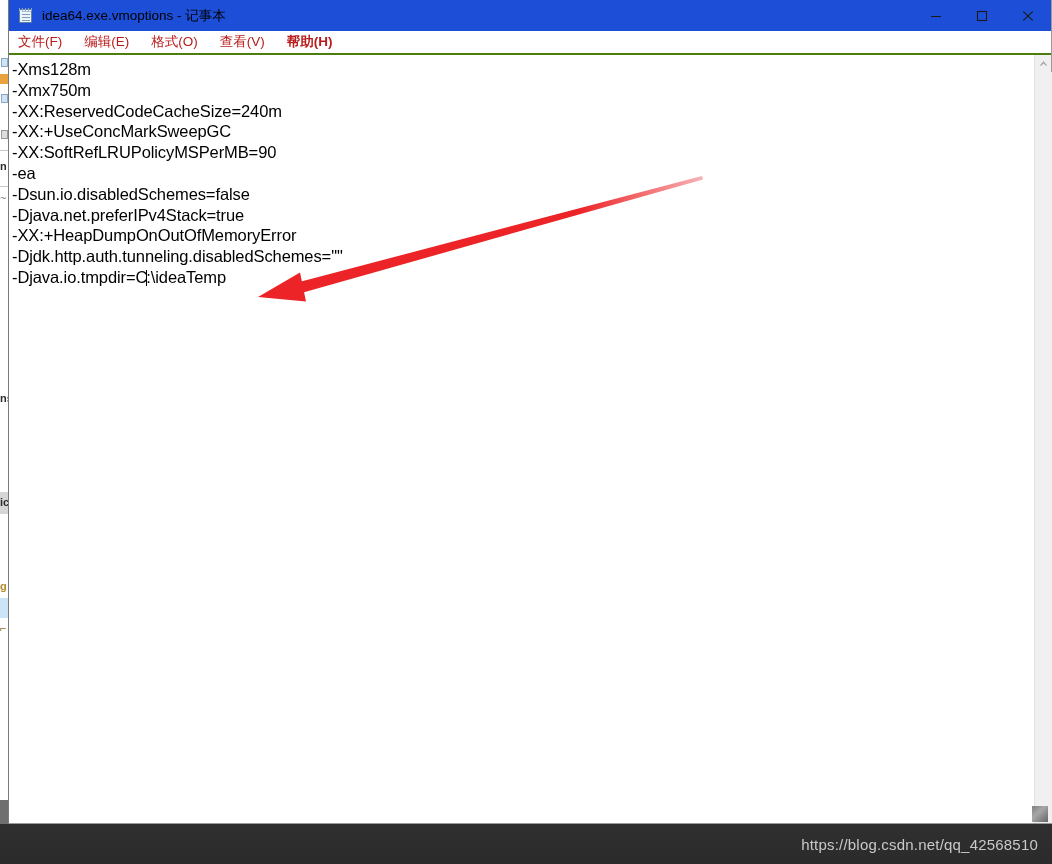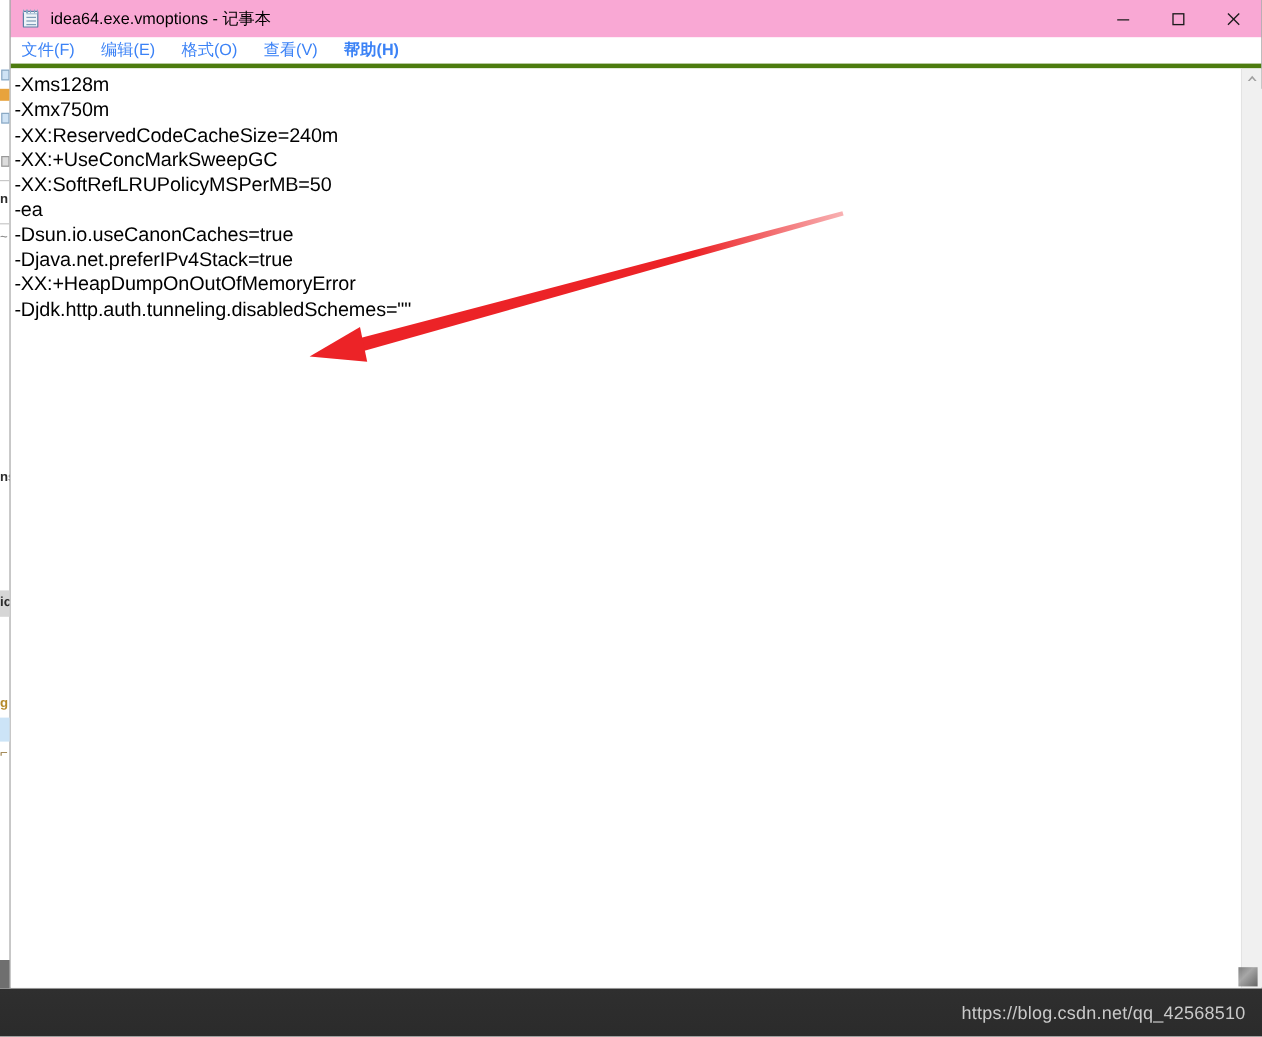--- a/index.html
+++ b/index.html
@@ -88,21 +88,21 @@
     border-left: none;
     border-top: none;
     display: flex;
     flex-direction: column;
   }
 
   
   #titlebar {
     height: 31px;
     min-height: 31px;
-    background: #f9a8d4;
+    background: #1d4ed8;
     display: flex;
     align-items: center;
     position: relative;
   }
   #titlebar-left {
     display: flex;
     align-items: center;
     padding-left: 9px;
     gap: 8px;
   }
@@ -167,33 +167,33 @@
     min-height: 22px;
     background: #ffffff;
     display: flex;
     align-items: center;
     padding-left: 9px;
     gap: 0px;
     border-bottom: none;
   }
   .menu-item {
     font-size: 13.5px;
-    color: #3b82f6;
+    color: #b91c1c;
     padding: 1px 10px 1px 0px;
     margin-right: 12px;
     white-space: nowrap;
     cursor: default;
   }
   .menu-item:last-child { margin-right: 0; font-weight: bold; }
 
   
   #edit-wrap {
     flex: 1;
     display: flex;
-    border-top: 4px solid #4d7c0f;
+    border-top: 2px solid #4d7c0f;
     background: #ffffff;
     position: relative;
     min-height: 0;
     justify-content: flex-end;
   }
 
   #textarea {
     flex: 1;
     position: relative;
     background: #ffffff;
@@ -334,26 +334,27 @@
       <div class="menu-item">查看(V)</div>
       <div class="menu-item">帮助(H)</div>
     </div>
 
     <div id="edit-wrap">
       <div id="textarea">
         <div class="code-line">-Xms128m</div>
         <div class="code-line">-Xmx750m</div>
         <div class="code-line">-XX:ReservedCodeCacheSize=240m</div>
         <div class="code-line">-XX:+UseConcMarkSweepGC</div>
-        <div class="code-line">-XX:SoftRefLRUPolicyMSPerMB=50</div>
+        <div class="code-line">-XX:SoftRefLRUPolicyMSPerMB=90</div>
         <div class="code-line">-ea</div>
-        <div class="code-line">-Dsun.io.useCanonCaches=true</div>
+        <div class="code-line">-Dsun.io.disabledSchemes=false</div>
         <div class="code-line">-Djava.net.preferIPv4Stack=true</div>
         <div class="code-line">-XX:+HeapDumpOnOutOfMemoryError</div>
         <div class="code-line">-Djdk.http.auth.tunneling.disabledSchemes=""</div>
+        <div class="code-line"><span>-Djava.io.tmpdir=C</span><span class="caret"></span><span>:\ideaTemp</span></div>
       </div>
 
       <div id="scrollbar">
         <div class="sb-arrow">
           <svg width="9" height="7" viewBox="0 0 9 7">
             <path d="M4.5 1.2 L8.2 5.6 L6.6 5.6 L4.5 3.2 L2.4 5.6 L0.8 5.6 Z" fill="#a0a0a0"></path>
           </svg>
         </div>
         <div class="sb-track"></div>
       </div>

